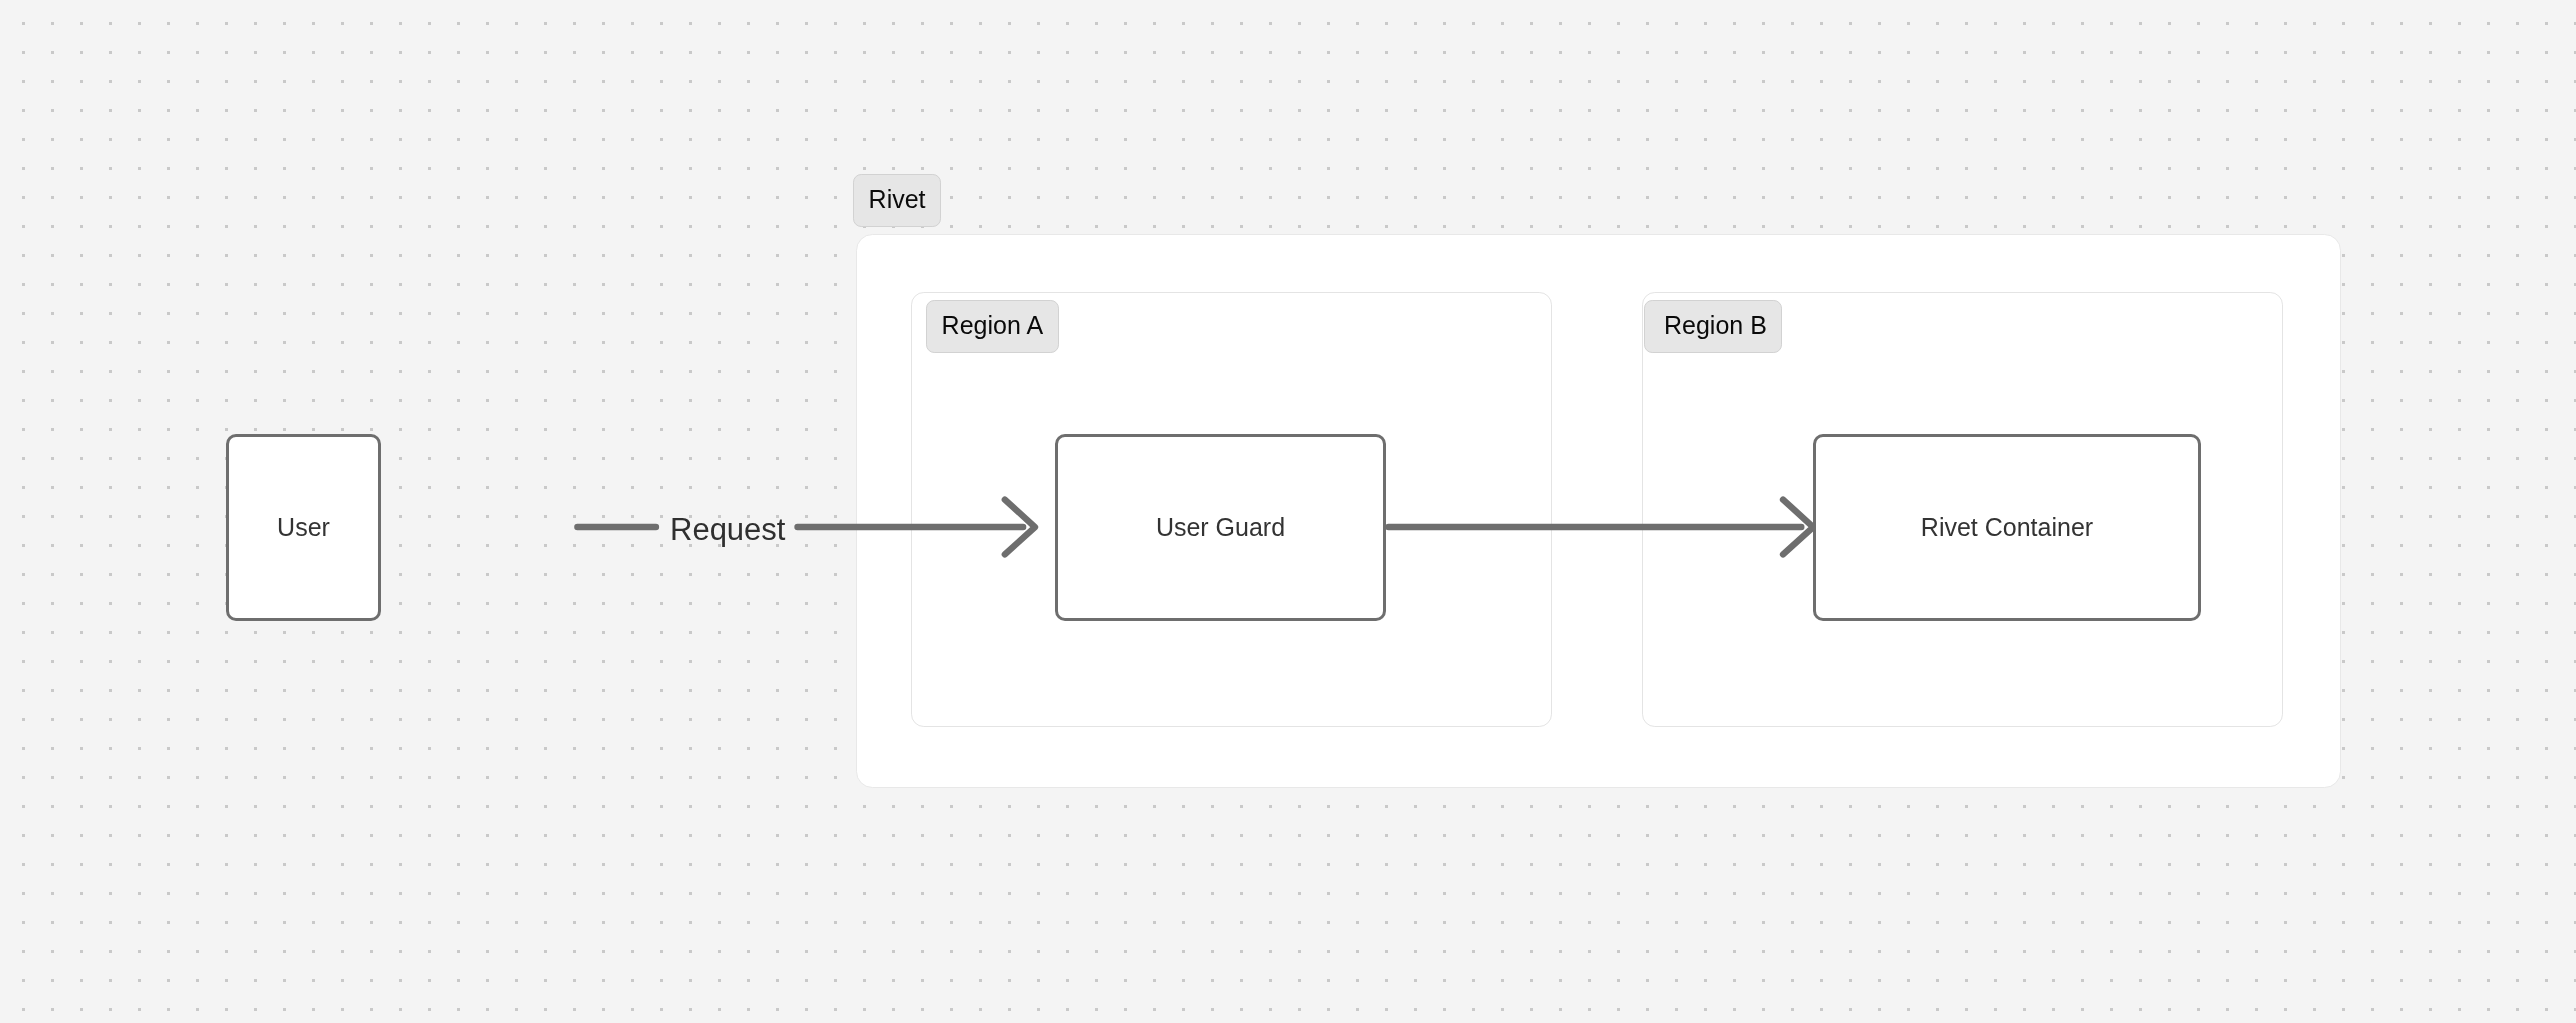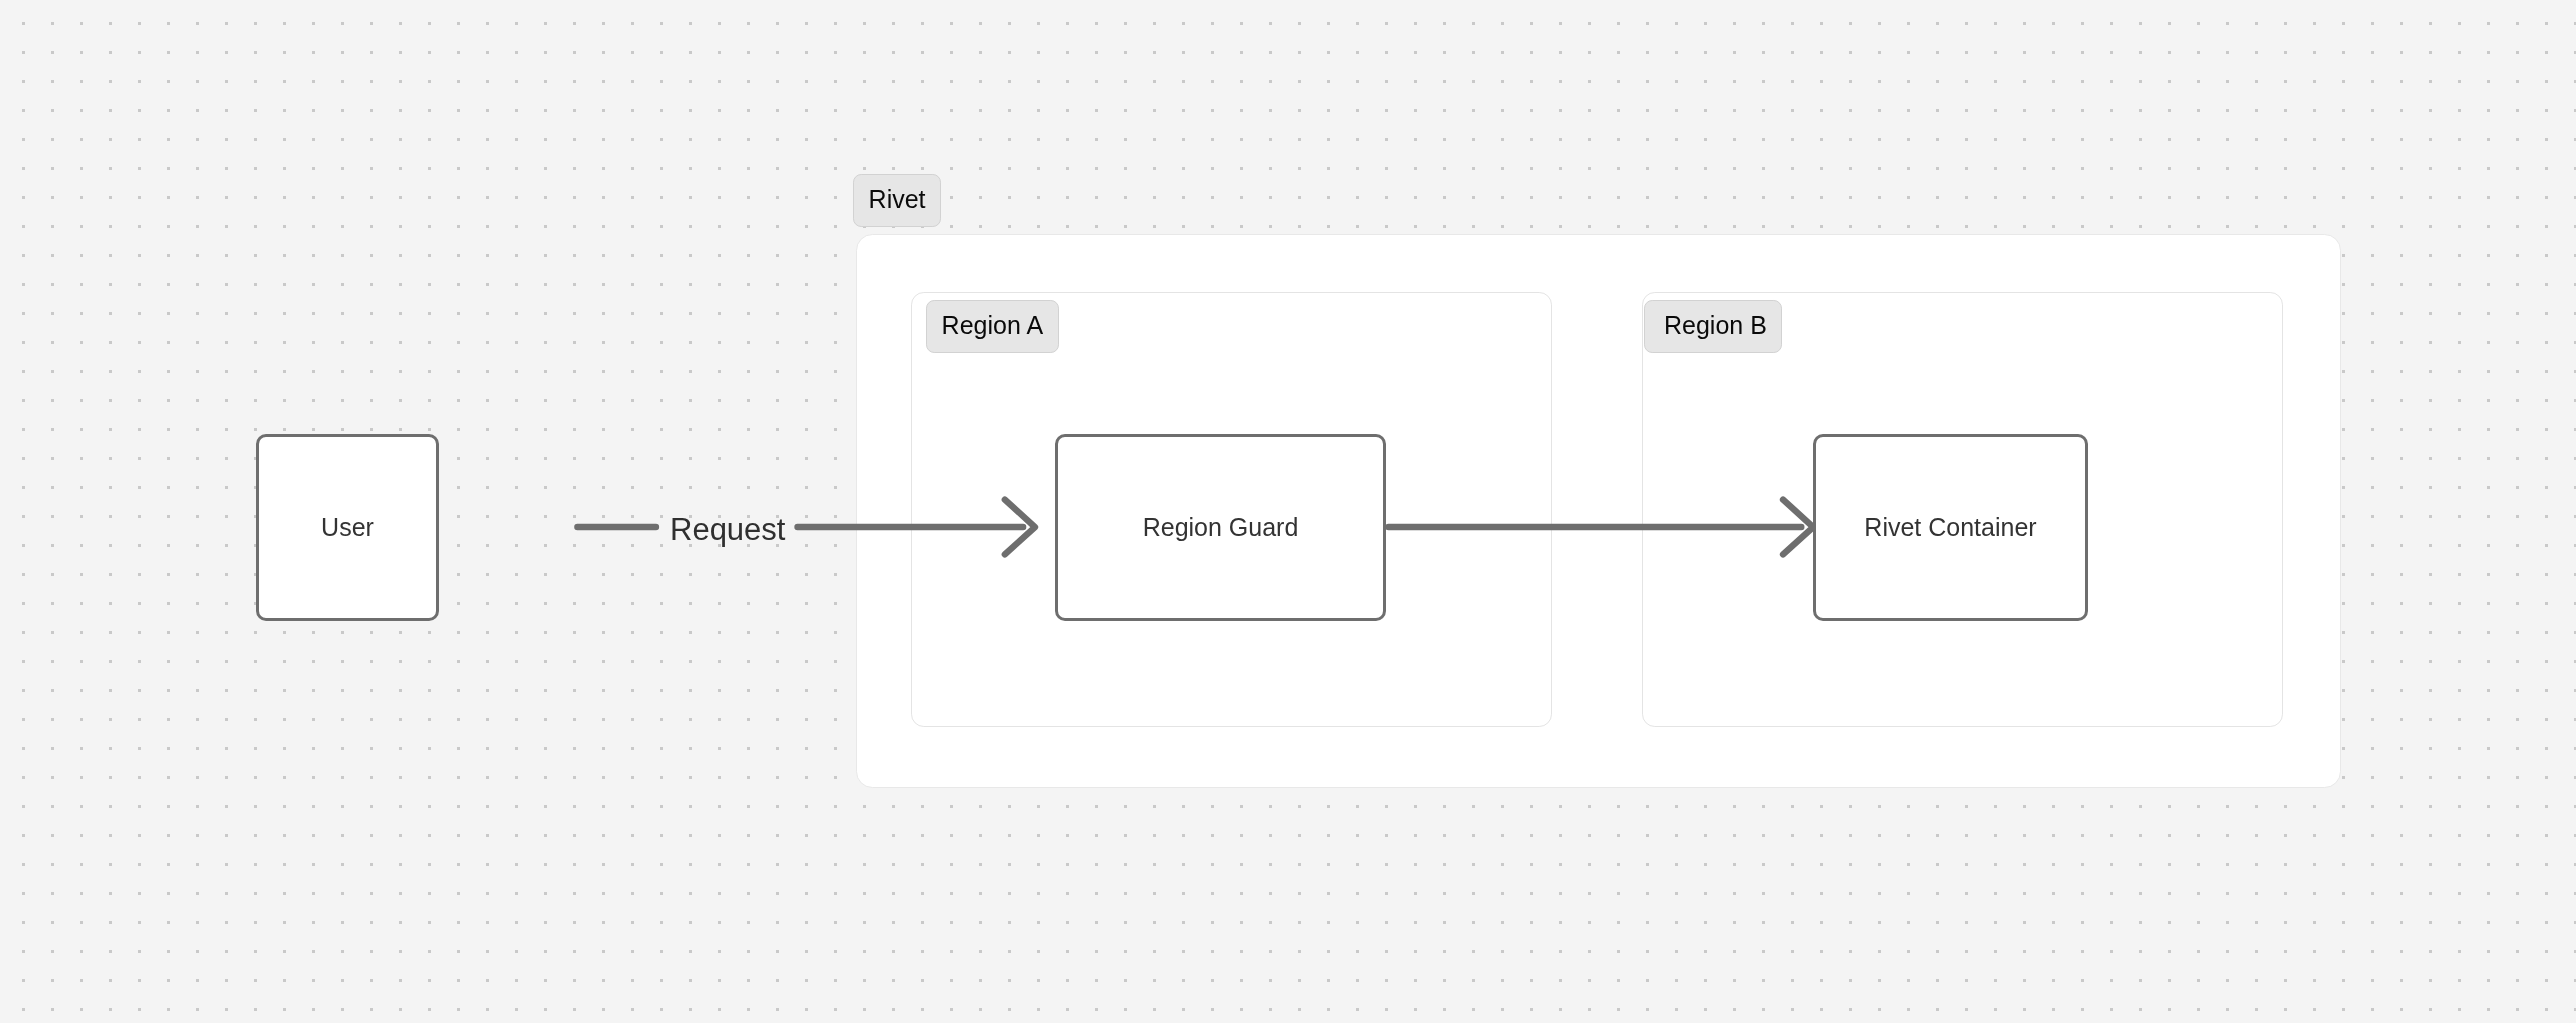--- a/index.html
+++ b/index.html
@@ -83,23 +83,23 @@
     display: flex;
     align-items: center;
     justify-content: center;
   }
   .node-label {
     font-size: 25px;
     color: #333333;
     line-height: 1;
     white-space: nowrap;
   }
-  #node-user            { left: 256px;  width: 183px; }
+  #node-user            { left: 226px;  width: 155px; }
   #node-rivet-guard     { left: 1055px; width: 331px; }
-  #node-rivet-container { left: 1813px; width: 275px; }
+  #node-rivet-container { left: 1813px; width: 388px; }
 
   
   #edges {
     position: absolute;
     left: 0;
     top: 0;
     width: 2576px;
     height: 1023px;
     pointer-events: none;
   }
@@ -139,21 +139,21 @@
     </g>
   </svg>
 
   <div class="edge-label" id="edge-label-request">Request</div>
 
   <div class="node" id="node-user">
     <span class="node-label">User</span>
   </div>
 
   <div class="node" id="node-rivet-guard">
-    <span class="node-label">Region Guard</span>
+    <span class="node-label">User Guard</span>
   </div>
 
   <div class="node" id="node-rivet-container">
     <span class="node-label">Rivet Container</span>
   </div>
 
   <div class="group-label" id="label-rivet">Rivet</div>
 
   <div class="group-label" id="label-region-a">Region A</div>
 

